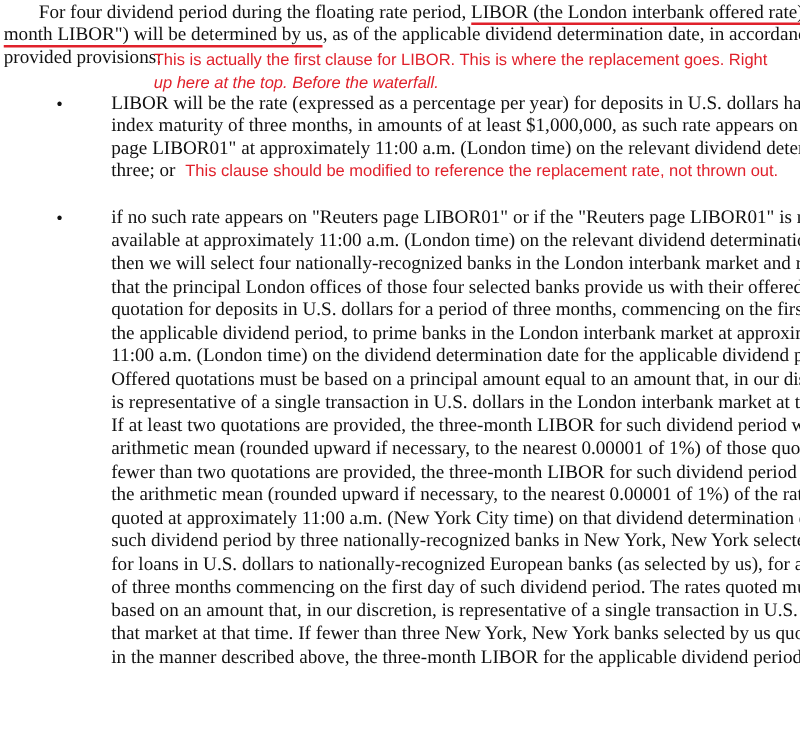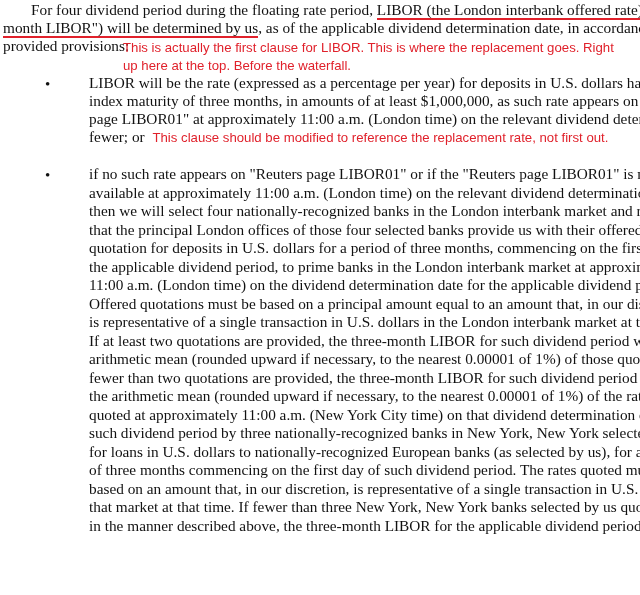--- a/index.html
+++ b/index.html
@@ -20,30 +20,30 @@
   </div>
   <div class="line serif" style="left:3px; top:19px;">
     <span class="ul-red">month LIBOR") will be determined by us</span><span>, as of the applicable dividend determination date, in accordance with the</span>
   </div>
   <div class="line serif" style="left:3px; top:37px;">
     <span>provided provisions:</span>
   </div>
 </div>
 
 <div class="line sans red" style="left:123px; top:39px;">This is actually the first clause for LIBOR. This is where the replacement goes. Right</div>
-<div class="line sans red" style="left:123px; top:57px;">up here at the top. Before the waterfall.</div>
+<div class="line sans red" style="left:123px; top:57px;font-style:italic;">up here at the top. Before the waterfall.</div>
 
 <div>
   <span class="bullet" style="left:45px; top:76px;">•</span>
   <div class="line serif" style="left:89px; top:74px;">LIBOR will be the rate (expressed as a percentage per year) for deposits in U.S. dollars having an</div>
   <div class="line serif" style="left:89px; top:92px;">index maturity of three months, in amounts of at least $1,000,000, as such rate appears on "Reuters</div>
   <div class="line serif" style="left:89px; top:110px;">page LIBOR01" at approximately 11:00 a.m. (London time) on the relevant dividend determination</div>
   <div class="line serif" style="left:89px; top:128px;">
-    <span>fewer; or</span>
-    <span class="sans red" style="margin-left:4px;">This clause should be modified to reference the replacement rate, not first out.</span>
+    <span>three; or</span>
+    <span class="sans red" style="margin-left:4px;">This clause should be modified to reference the replacement rate, not thrown out.</span>
   </div>
 </div>
 
 <div>
   <span class="bullet" style="left:45px; top:167px;">•</span>
   <div class="line serif" style="left:89px; top:165px;">if no such rate appears on "Reuters page LIBOR01" or if the "Reuters page LIBOR01" is not</div>
   <div class="line serif" style="left:89px; top:183.5px;">available at approximately 11:00 a.m. (London time) on the relevant dividend determination date,</div>
   <div class="line serif" style="left:89px; top:202px;">then we will select four nationally-recognized banks in the London interbank market and request</div>
   <div class="line serif" style="left:89px; top:220.5px;">that the principal London offices of those four selected banks provide us with their offered</div>
   <div class="line serif" style="left:89px; top:239px;">quotation for deposits in U.S. dollars for a period of three months, commencing on the first day of</div>

